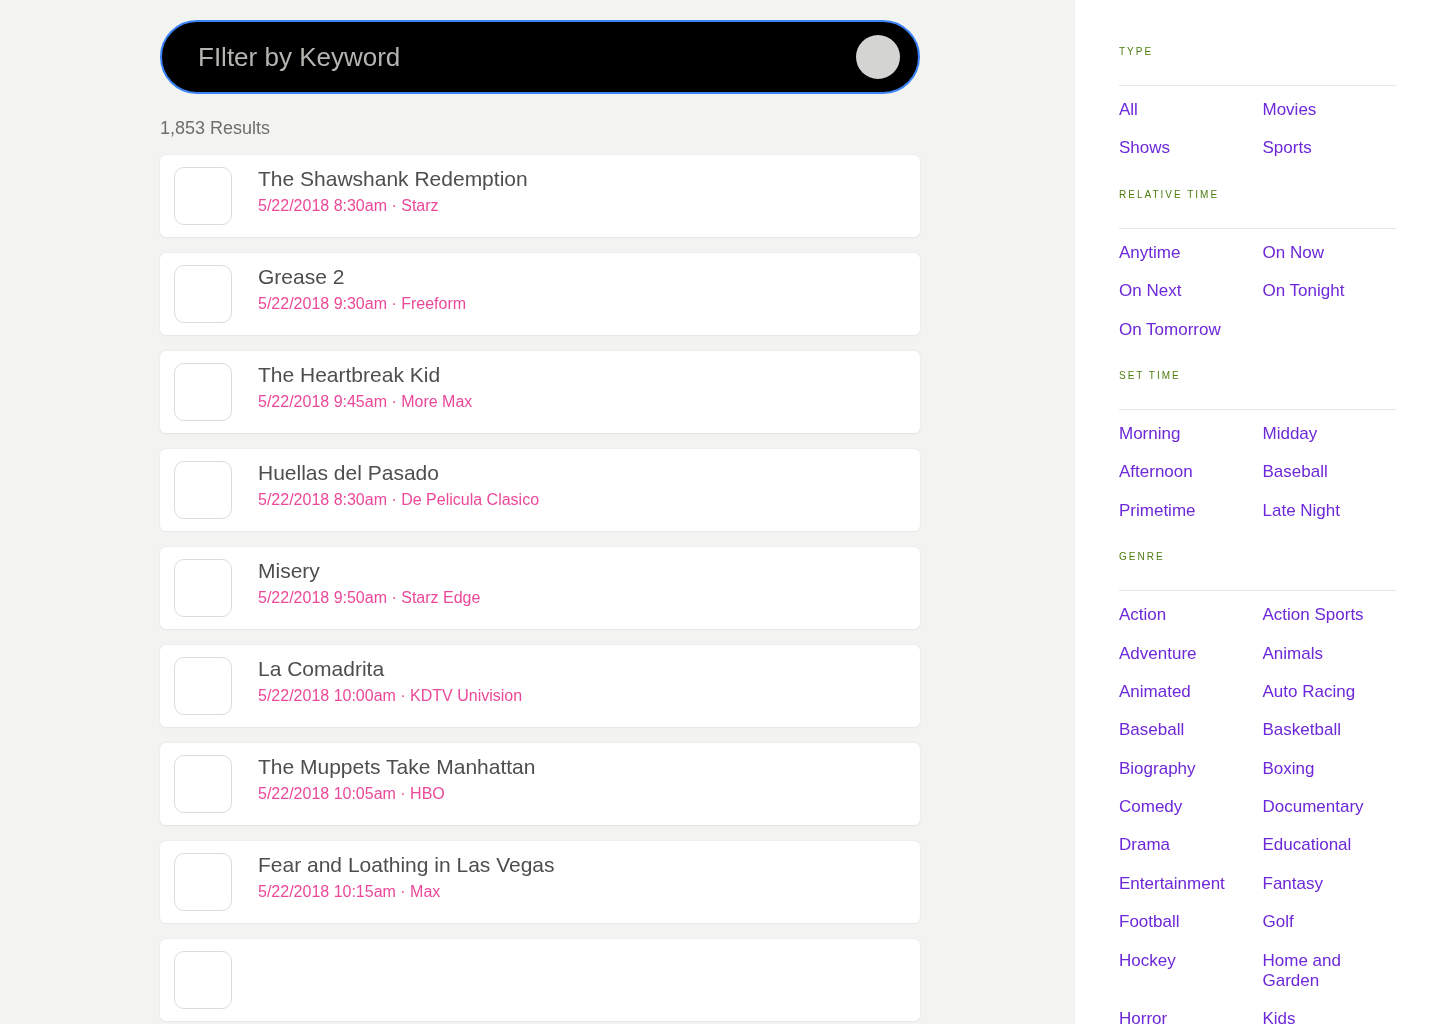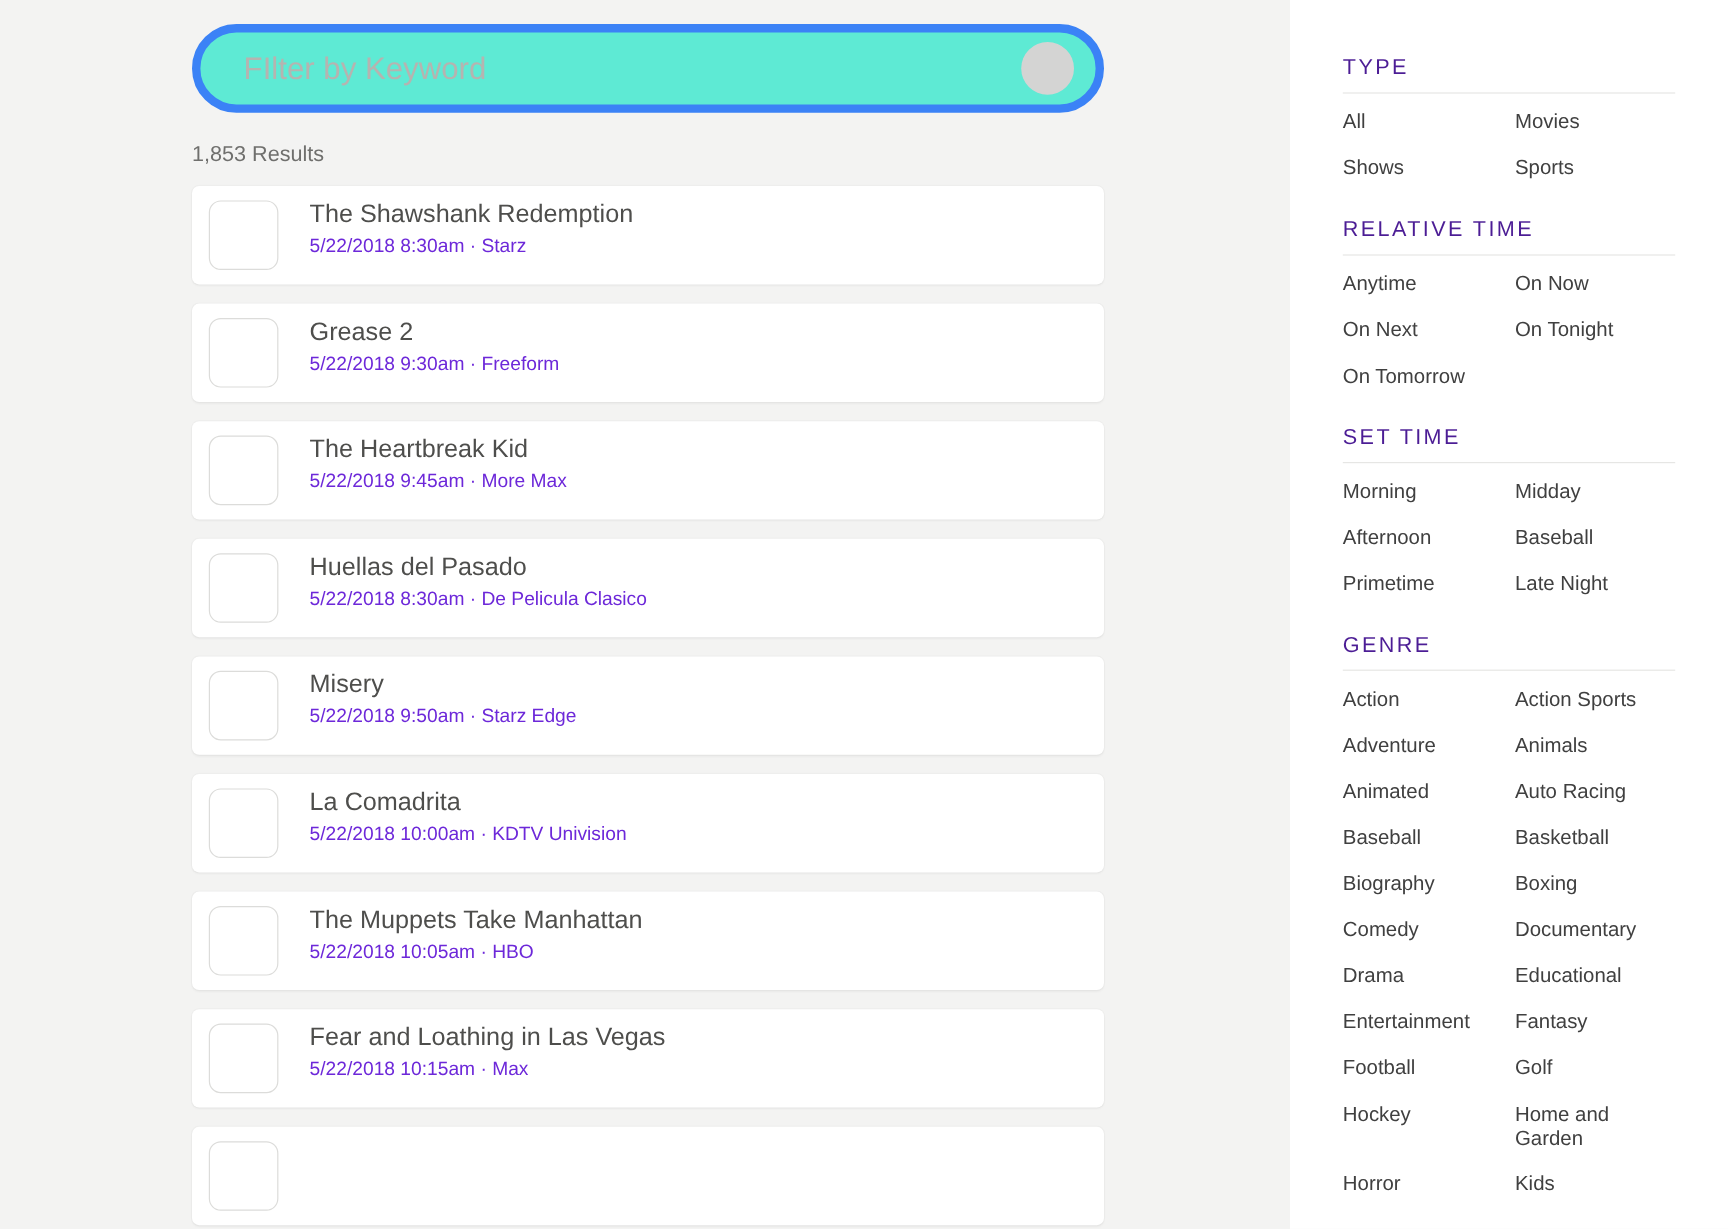--- a/index.html
+++ b/index.html
@@ -14,23 +14,23 @@
   .main {
     position: absolute;
     left: 160px;
     top: 20px;
     width: 760px;
   }
   .search-wrap {
     position: relative;
     width: 760px;
     height: 74px;
-    border: 7px solid #3b82f6;
+    border: 2px solid #3b82f6;
     border-radius: 37px;
-    background: #5eead4;
+    background: #000000;
     display: flex;
     align-items: center;
     padding-left: 36px;
   }
   .search-input {
     border: none;
     background: transparent;
     font-size: 26px;
     color: #5a5a58;
     outline: none;
@@ -81,53 +81,53 @@
     margin-left: 26px;
   }
   .result-title {
     font-size: 21px;
     color: #4e4e4c;
     font-weight: 400;
     margin-bottom: 6px;
   }
   .result-meta {
     font-size: 16px;
-    color: #6d28d9;
+    color: #ec4899;
   }
   .sidebar {
     position: absolute;
     right: 0;
     top: 0;
     width: 365px;
     height: 1024px;
     background: #fff;
     padding: 46px 44px 0 44px;
     overflow: hidden;
   }
   .filter-section {
     margin-bottom: 30px;
   }
   .filter-heading {
-    font-size: 18px;
+    font-size: 10px;
     letter-spacing: 2px;
-    color: #4c1d95;
+    color: #4d7c0f;
     text-transform: uppercase;
-    padding-bottom: 10px;
+    padding-bottom: 28px;
     border-bottom: 1px solid #e6e6e4;
     margin-bottom: 14px;
   }
   .filter-grid {
     display: grid;
     grid-template-columns: 1fr 1fr;
     column-gap: 10px;
     row-gap: 18px;
   }
   .filter-item {
     font-size: 17px;
-    color: #404040;
+    color: #6d28d9;
     cursor: pointer;
     line-height: 1.2;
   }
 </style>
 </head>
 <body>
 
 <div class="main">
 
   <div class="search-wrap">

